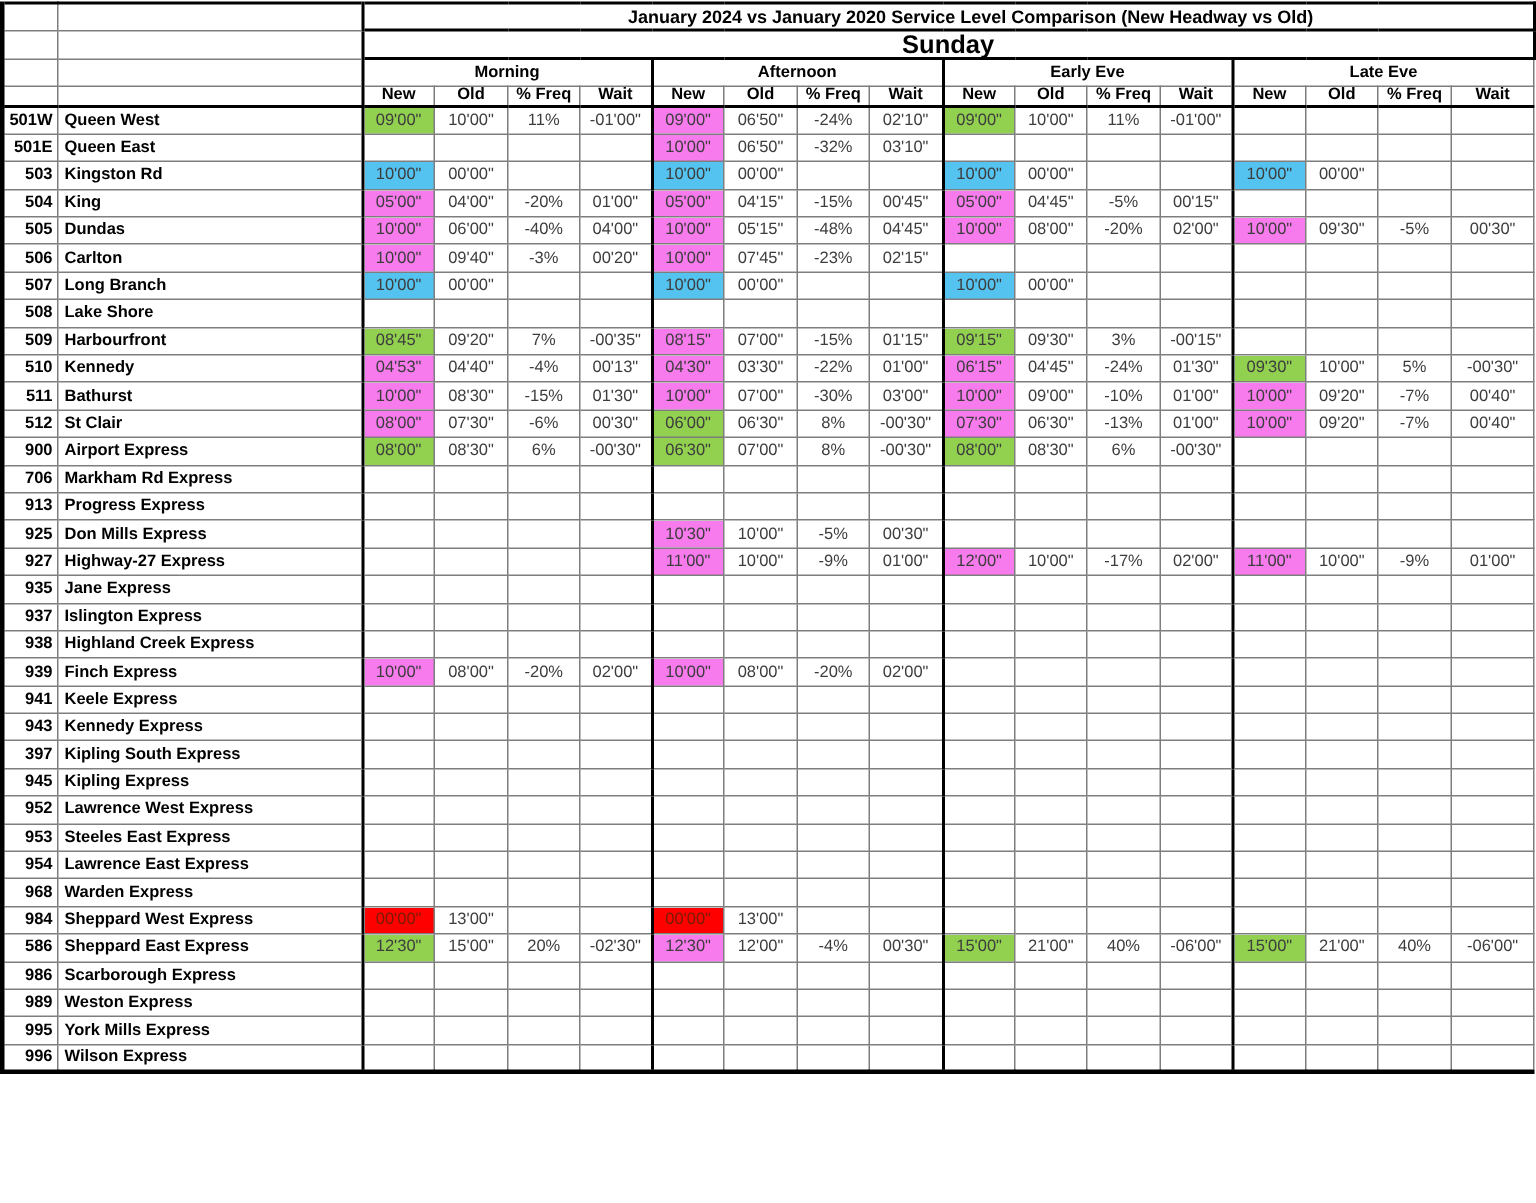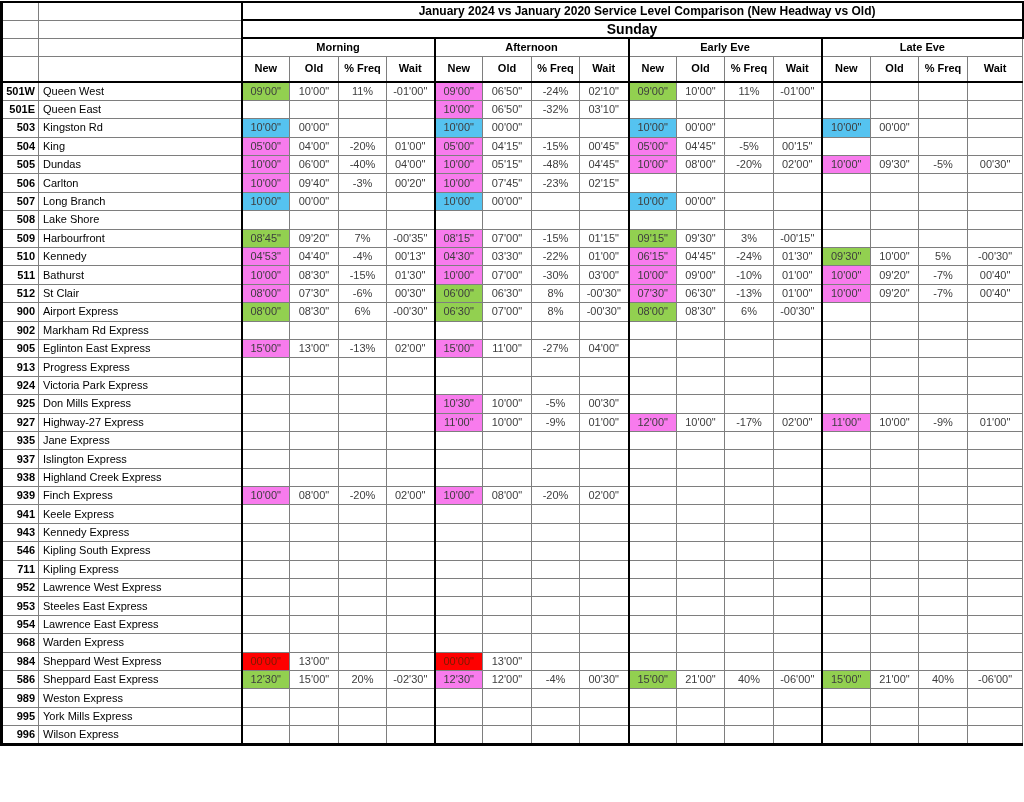--- a/index.html
+++ b/index.html
@@ -17,31 +17,31 @@
   th,td{
     border:1px solid #7e7e7e;
     padding:0 2px;margin:0;
     font-size:11px;line-height:1;
     vertical-align:middle;text-align:center;
     white-space:nowrap;overflow:hidden;
     color:#3d3d3d;font-weight:normal;
     background:#fff;
   }
   thead tr{height:18px;}
-  thead tr.colhead{height:26px;}
+  thead tr.colhead{height:14px;}
   tbody tr{height:18.4px;}
   thead th{color:#000;font-weight:bold;font-size:11px;}
   .title-cell{border:2px solid #000;font-size:12px;padding-left:32px;}
-  .day-cell{border:2px solid #000;font-size:14px;}
+  .day-cell{border:2px solid #000;font-size:17px;}
   .period{border-left:2px solid #000;}
   .gs{border-left:2px solid #000 !important;}
   tr.colhead th{border-bottom:2px solid #000;}
   .name-b{border-right:2px solid #000 !important;}
   tbody th.num{color:#000;font-weight:bold;text-align:right;padding-right:3px;}
-  tbody th.name{color:#000;font-weight:normal;text-align:left;padding-left:4px;border-right:2px solid #000;}
+  tbody th.name{color:#000;font-weight:bold;text-align:left;padding-left:4px;border-right:2px solid #000;}
   
   .g{background:var(--green);}
   .c{background:var(--blue);}
   .p{background:var(--pink);}
   .r{background:var(--red);color:var(--redtext);}
 </style>
 </head>
 <body>
 
 <div class="sheet">
@@ -361,82 +361,42 @@
           <td class="gs g">08'00"</td>
           <td>08'30"</td>
           <td>6%</td>
           <td>-00'30"</td>
           <td class="gs"></td>
           <td></td>
           <td></td>
           <td></td>
         </tr>
         <tr>
-          <th class="num">902</th>
+          <th class="num">706</th>
           <th class="name">Markham Rd Express</th>
           <td class="gs"></td>
           <td></td>
           <td></td>
           <td></td>
           <td class="gs"></td>
           <td></td>
           <td></td>
           <td></td>
-          <td class="gs"></td>
-          <td></td>
-          <td></td>
-          <td></td>
-          <td class="gs"></td>
-          <td></td>
-          <td></td>
-          <td></td>
-        </tr>
-        <tr>
-          <th class="num">905</th>
-          <th class="name">Eglinton East Express</th>
-          <td class="gs p">15'00"</td>
-          <td>13'00"</td>
-          <td>-13%</td>
-          <td>02'00"</td>
-          <td class="gs p">15'00"</td>
-          <td>11'00"</td>
-          <td>-27%</td>
-          <td>04'00"</td>
           <td class="gs"></td>
           <td></td>
           <td></td>
           <td></td>
           <td class="gs"></td>
           <td></td>
           <td></td>
           <td></td>
         </tr>
         <tr>
           <th class="num">913</th>
           <th class="name">Progress Express</th>
-          <td class="gs"></td>
-          <td></td>
-          <td></td>
-          <td></td>
-          <td class="gs"></td>
-          <td></td>
-          <td></td>
-          <td></td>
-          <td class="gs"></td>
-          <td></td>
-          <td></td>
-          <td></td>
-          <td class="gs"></td>
-          <td></td>
-          <td></td>
-          <td></td>
-        </tr>
-        <tr>
-          <th class="num">924</th>
-          <th class="name">Victoria Park Express</th>
           <td class="gs"></td>
           <td></td>
           <td></td>
           <td></td>
           <td class="gs"></td>
           <td></td>
           <td></td>
           <td></td>
           <td class="gs"></td>
           <td></td>
@@ -601,41 +561,41 @@
           <td class="gs"></td>
           <td></td>
           <td></td>
           <td></td>
           <td class="gs"></td>
           <td></td>
           <td></td>
           <td></td>
         </tr>
         <tr>
-          <th class="num">546</th>
+          <th class="num">397</th>
           <th class="name">Kipling South Express</th>
           <td class="gs"></td>
           <td></td>
           <td></td>
           <td></td>
           <td class="gs"></td>
           <td></td>
           <td></td>
           <td></td>
           <td class="gs"></td>
           <td></td>
           <td></td>
           <td></td>
           <td class="gs"></td>
           <td></td>
           <td></td>
           <td></td>
         </tr>
         <tr>
-          <th class="num">711</th>
+          <th class="num">945</th>
           <th class="name">Kipling Express</th>
           <td class="gs"></td>
           <td></td>
           <td></td>
           <td></td>
           <td class="gs"></td>
           <td></td>
           <td></td>
           <td></td>
           <td class="gs"></td>
@@ -761,20 +721,40 @@
           <td class="gs g">15'00"</td>
           <td>21'00"</td>
           <td>40%</td>
           <td>-06'00"</td>
           <td class="gs g">15'00"</td>
           <td>21'00"</td>
           <td>40%</td>
           <td>-06'00"</td>
         </tr>
         <tr>
+          <th class="num">986</th>
+          <th class="name">Scarborough Express</th>
+          <td class="gs"></td>
+          <td></td>
+          <td></td>
+          <td></td>
+          <td class="gs"></td>
+          <td></td>
+          <td></td>
+          <td></td>
+          <td class="gs"></td>
+          <td></td>
+          <td></td>
+          <td></td>
+          <td class="gs"></td>
+          <td></td>
+          <td></td>
+          <td></td>
+        </tr>
+        <tr>
           <th class="num">989</th>
           <th class="name">Weston Express</th>
           <td class="gs"></td>
           <td></td>
           <td></td>
           <td></td>
           <td class="gs"></td>
           <td></td>
           <td></td>
           <td></td>

